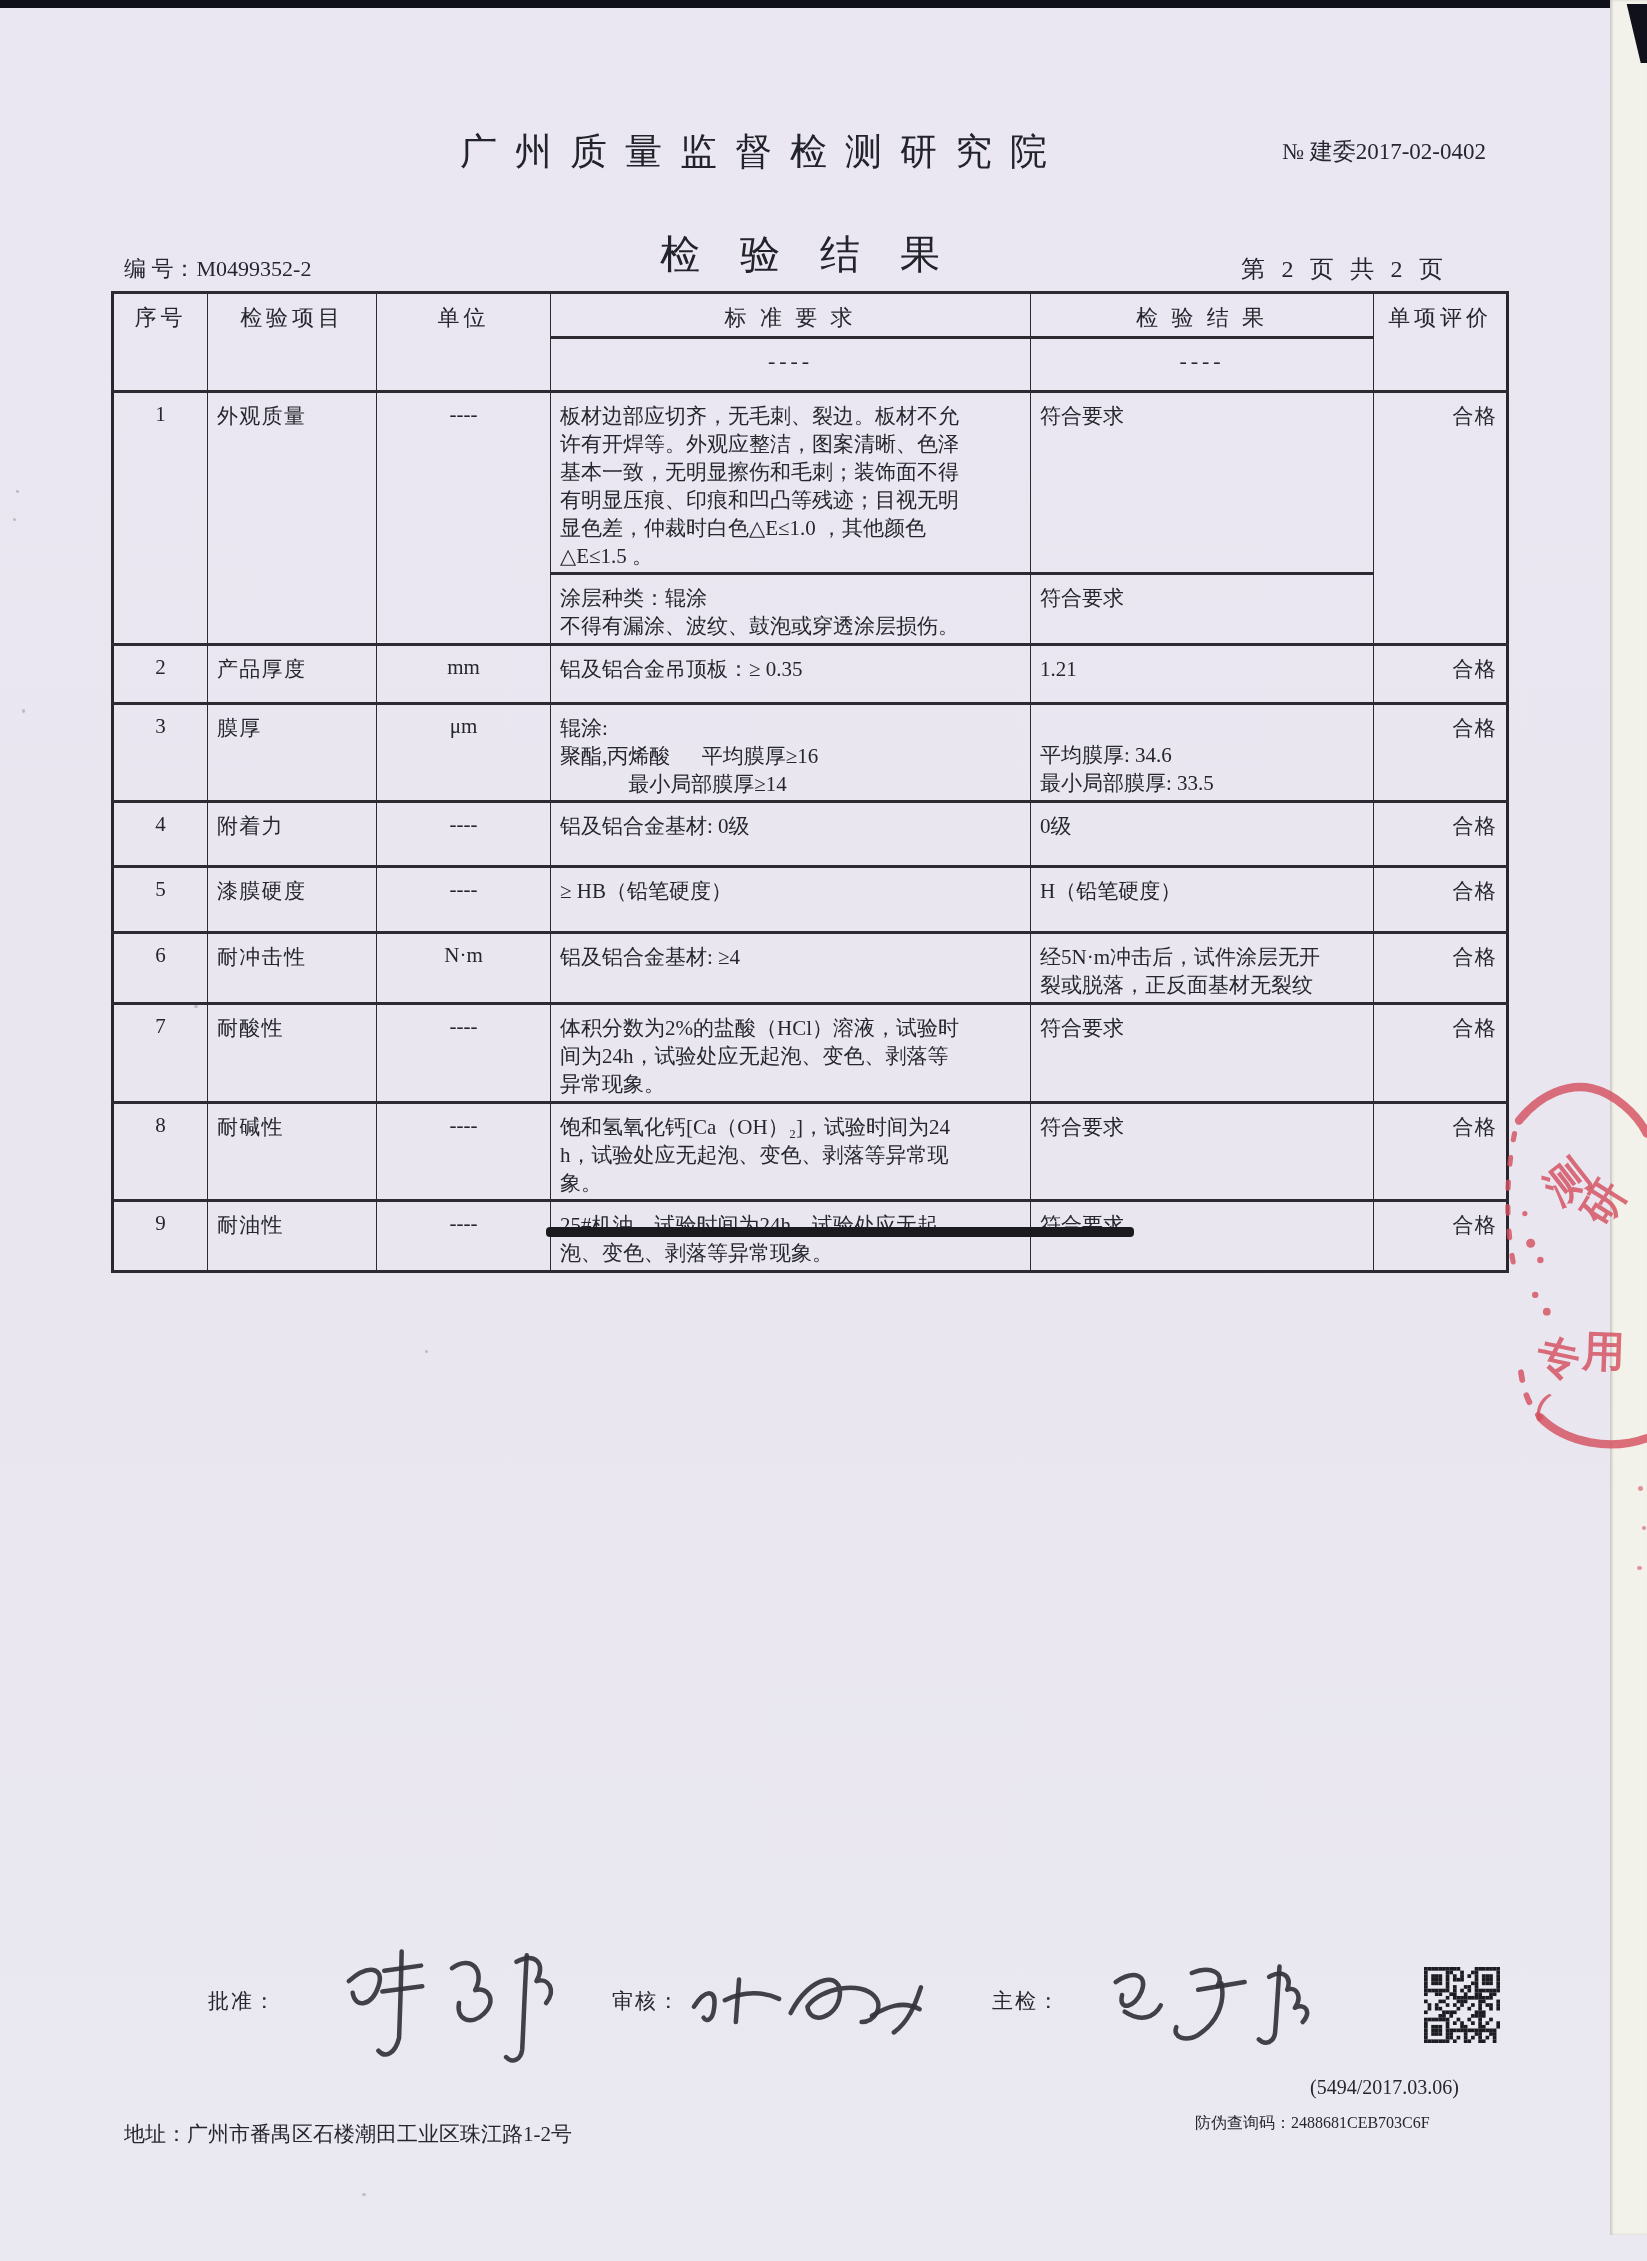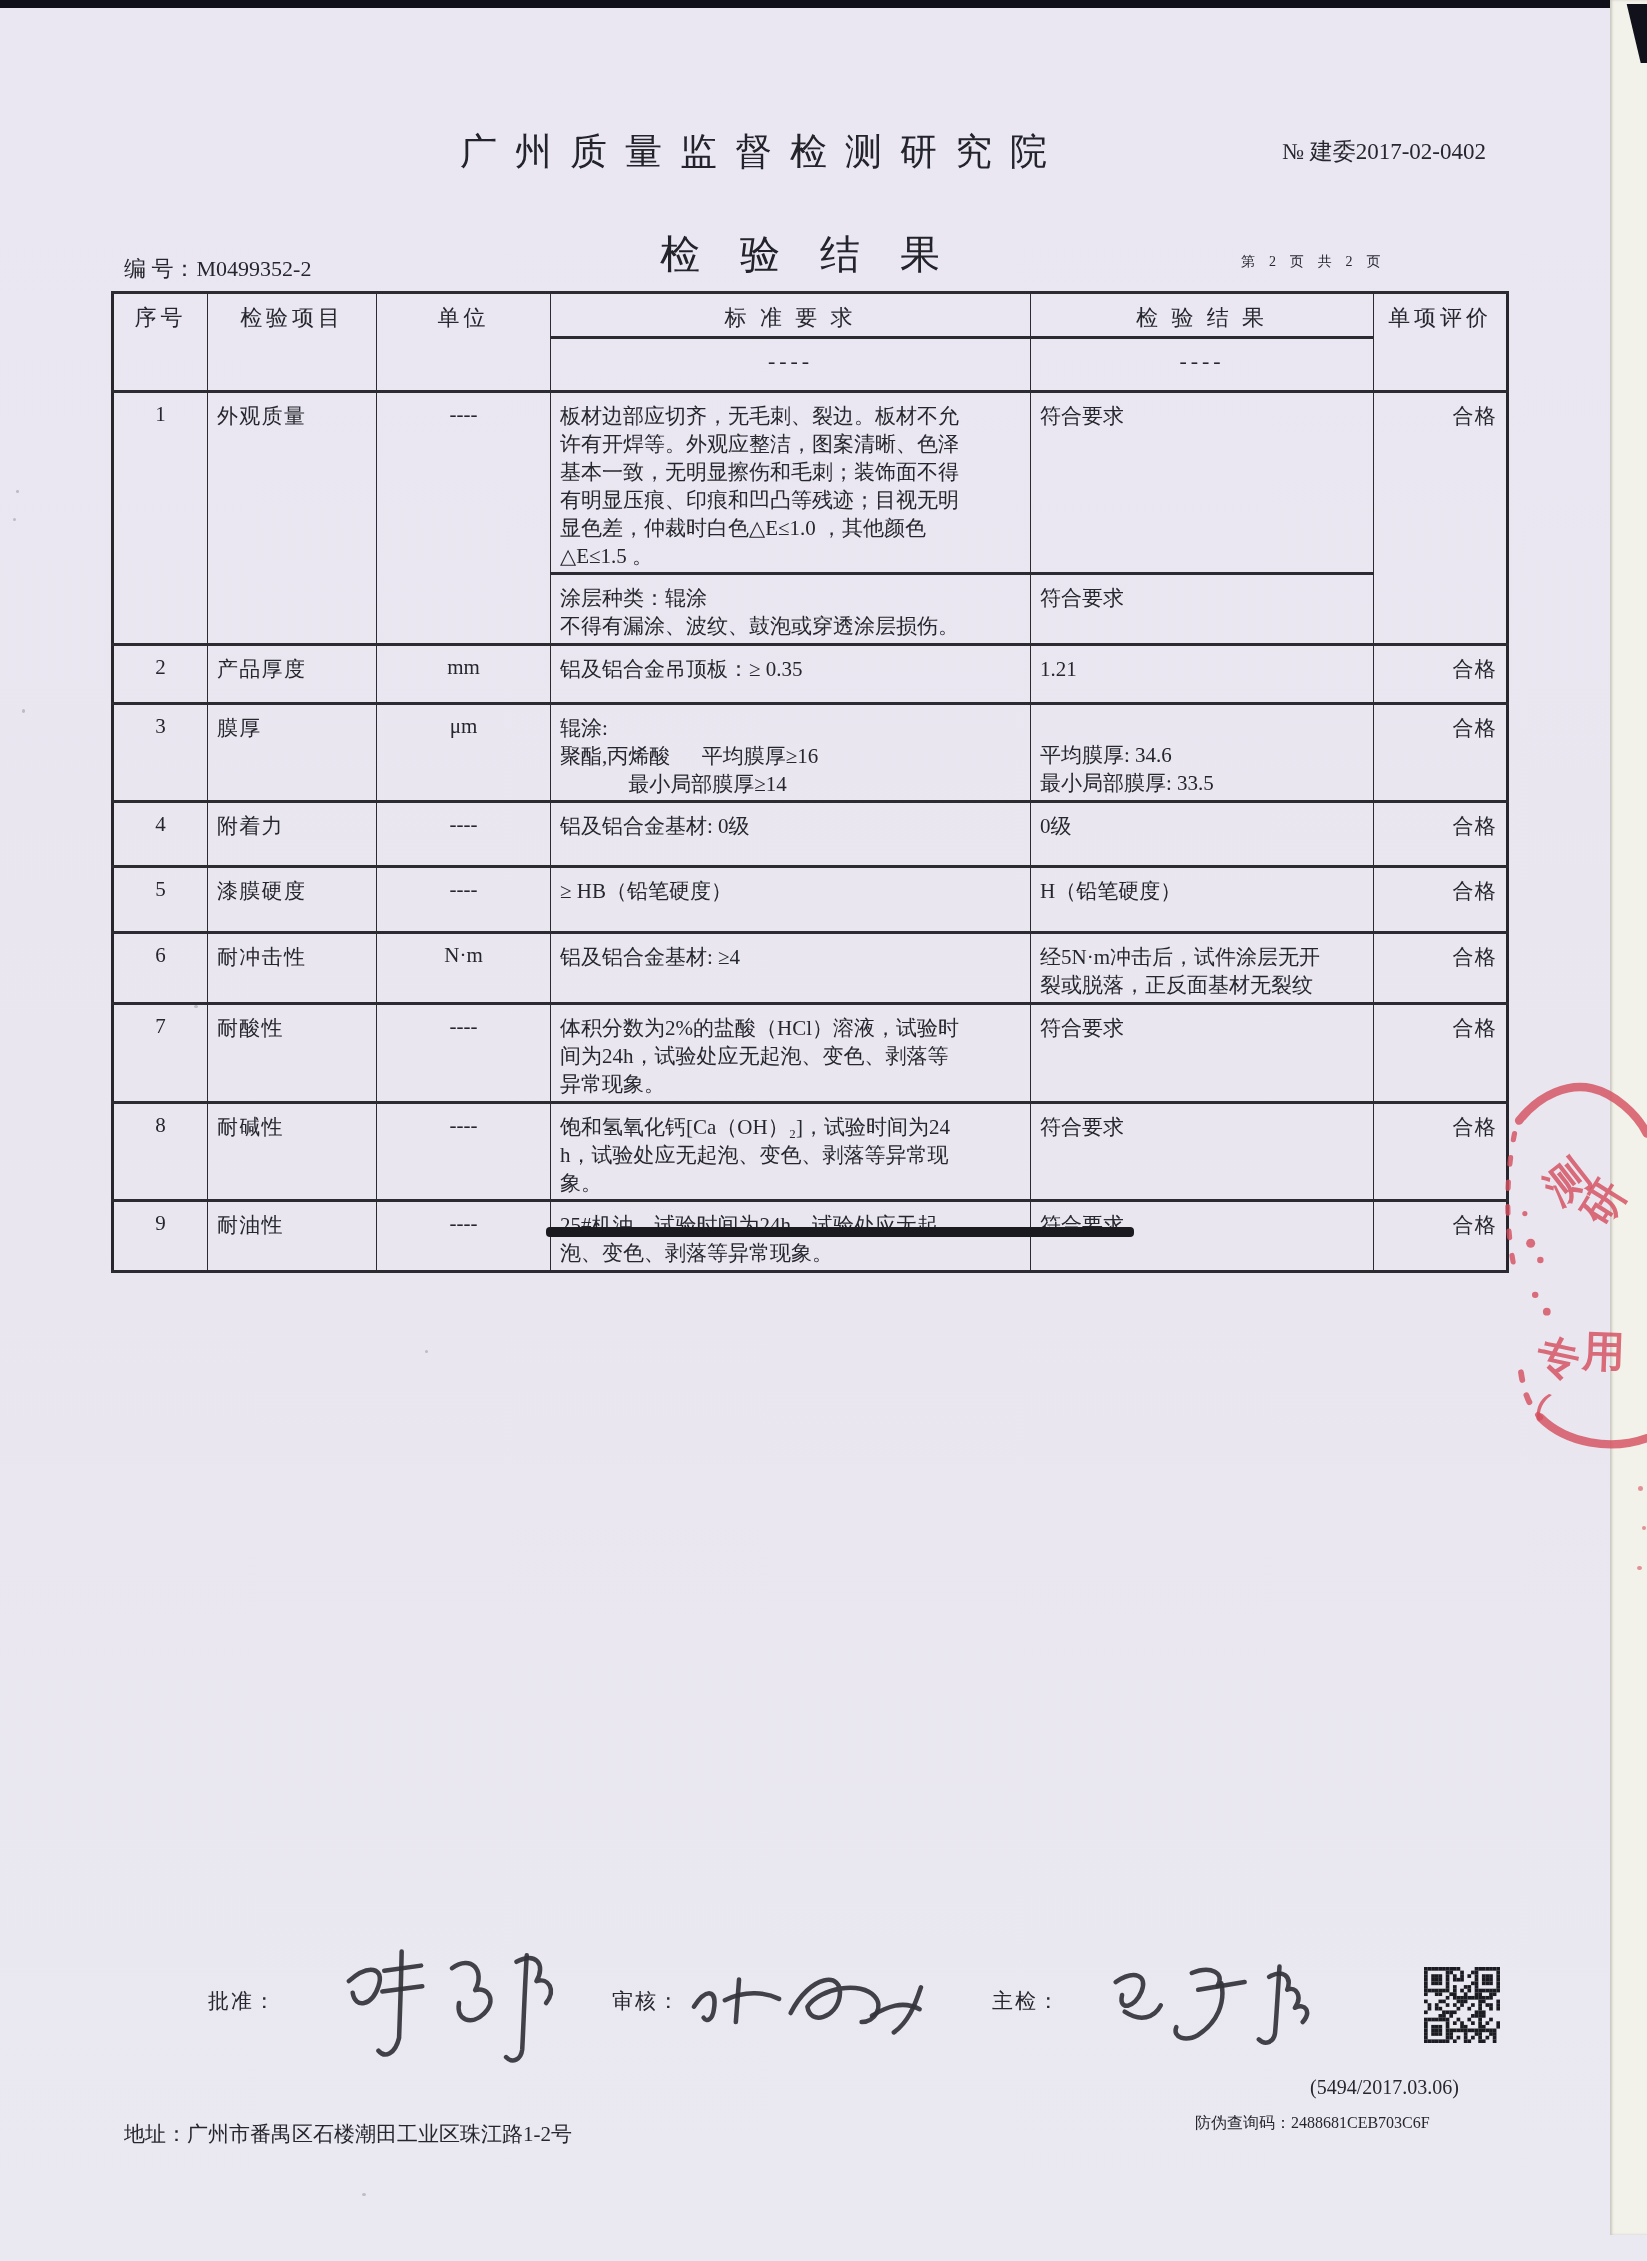--- a/index.html
+++ b/index.html
@@ -15,21 +15,21 @@
   .speck{position:absolute;border-radius:50%;background:#3a3a44;opacity:.25;}
 
   
   .institute{position:absolute;left:460px;top:127px;font-size:37px;letter-spacing:18px;
              color:#23232b;white-space:nowrap;}
   .report-no{position:absolute;left:1282px;top:136px;font-size:23px;white-space:nowrap;}
   .serial{position:absolute;left:124px;top:254px;font-size:22px;white-space:nowrap;}
   .serial .val{margin-left:1px;}
   .doc-title{position:absolute;left:660px;top:227px;font-size:40px;letter-spacing:40px;
              color:#23232b;white-space:nowrap;}
-  .page-info{position:absolute;left:1241px;top:253px;font-size:14px;letter-spacing:5.2px;white-space:nowrap;}
+  .page-info{position:absolute;left:1241px;top:253px;font-size:24px;letter-spacing:5.2px;white-space:nowrap;}
 
   
   table.results{position:absolute;left:111px;top:291px;width:1394px;border-collapse:collapse;
                 table-layout:fixed;font-size:21px;}
   table.results td{border:solid #2b2b31;border-width:3.2px 1.9px;vertical-align:top;
                    padding:9px 9px 2.6px 9px;overflow:hidden;}
   table.results{border:3.2px solid #26262c;padding-left:12px;}
   td.hd{text-align:center;vertical-align:middle;padding:2.6px;letter-spacing:3.9px;font-size:22px;}
   td.num{text-align:center;padding-top:17px;}
   td.item{padding-left:11.6px;letter-spacing:1.3px;}

